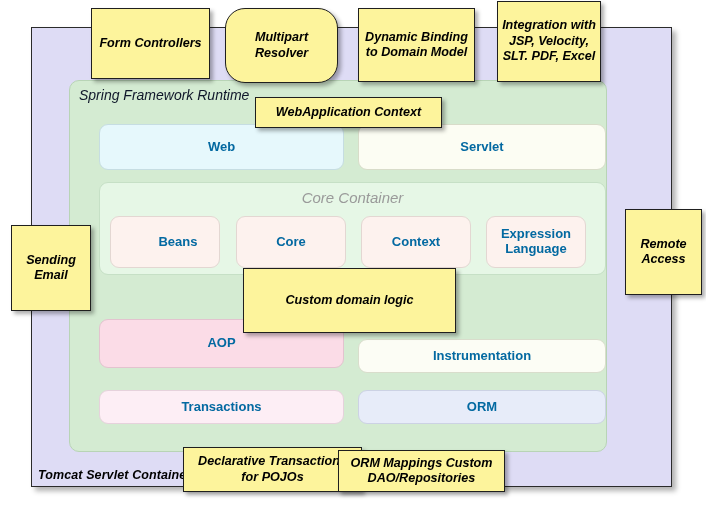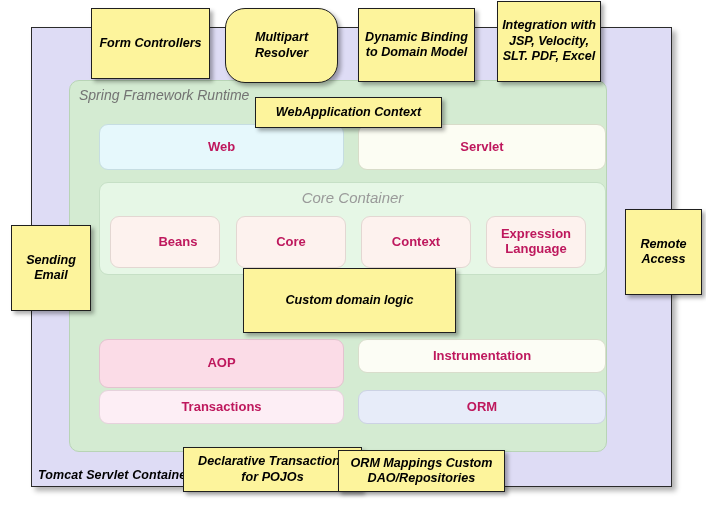--- a/index.html
+++ b/index.html
@@ -52,36 +52,36 @@
     border: 1px solid #b8d4b6;
     border-radius: 10px;
     box-sizing: border-box;
   }
   .spring-runtime-label {
     position: absolute;
     left: 79px;
     top: 87px;
     font-size: 14px;
     font-style: italic;
-    color: #737373;
+    color: #0f172a;
   }
 
   
   .module {
     position: absolute;
     border-radius: 9px;
     border: 1px solid #cfcfcf;
     box-sizing: border-box;
     display: flex;
     align-items: center;
     justify-content: center;
     text-align: center;
     font-size: 13px;
     font-weight: bold;
-    color: #be185d;
+    color: #0369a1;
     line-height: 1.15;
   }
 
   .m-web      { left: 99px;  top: 124px; width: 245px; height: 46px; background: #e6f8fc; border-color: #c6dde2; }
   .m-servlet  { left: 358px; top: 124px; width: 248px; height: 46px; background: #fcfdf3; border-color: #d8dcc9; }
 
   
   .core-container {
     position: absolute;
     left: 99px;
@@ -101,21 +101,21 @@
     text-align: center;
     font-size: 15px;
     font-style: italic;
     color: #9a9a9a;
   }
   .m-beans    { left: 110px; top: 216px; width: 110px; height: 52px; background: #fdf2ee; border-color: #e3d7d2; padding-left: 26px; }
   .m-core     { left: 236px; top: 216px; width: 110px; height: 52px; background: #fdf2ee; border-color: #e3d7d2; }
   .m-context  { left: 361px; top: 216px; width: 110px; height: 52px; background: #fdf2ee; border-color: #e3d7d2; }
   .m-el       { left: 486px; top: 216px; width: 100px; height: 52px; background: #fdf2ee; border-color: #e3d7d2; }
 
-  .m-aop      { left: 99px;  top: 339px; width: 245px; height: 49px; background: #fbdce7; border-color: #e3c3cf; }
+  .m-aop      { left: 99px;  top: 319px; width: 245px; height: 49px; background: #fbdce7; border-color: #e3c3cf; }
   .m-instr    { left: 358px; top: 339px; width: 248px; height: 34px; background: #fcfdf5; border-color: #d9ddcc; }
   .m-trans    { left: 99px;  top: 390px; width: 245px; height: 34px; background: #fdeef5; border-color: #e6d2dc; }
   .m-orm      { left: 358px; top: 390px; width: 248px; height: 34px; background: #e7ecf9; border-color: #ccd2e4; }
 
   
   .note {
     position: absolute;
     background: #fdf49c;
     border: 1px solid #1f1f1f;
     box-shadow: 3px 3px 4px rgba(0,0,0,0.32);

